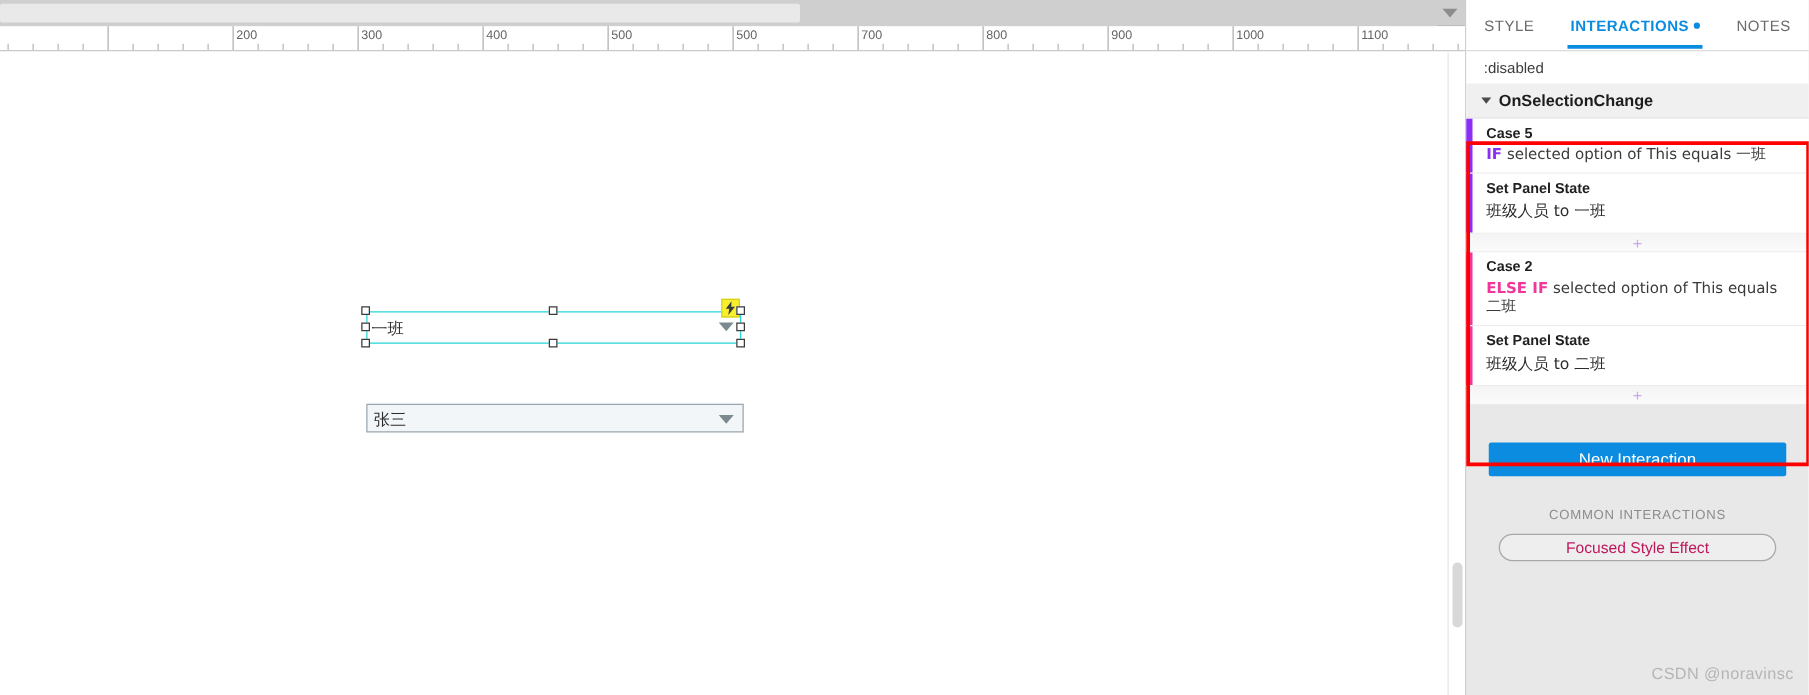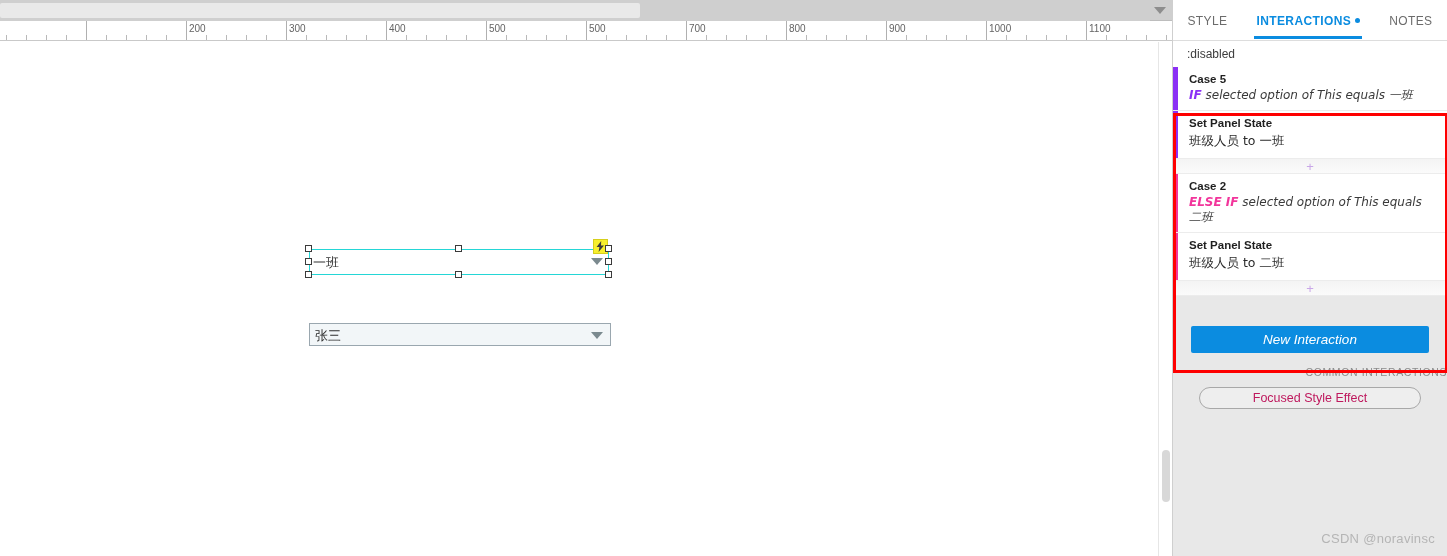--- a/index.html
+++ b/index.html
@@ -77,21 +77,21 @@
     top: 2px;
     font-size: 10px;
     color: #646464;
     font-family: "Liberation Sans", sans-serif;
     white-space: nowrap;
   }
 
   
   .canvas-body {
     position: absolute;
-    top: 42px; left: 16px;
+    top: 42px; left: 0;
     width: 1172px; height: 438px;
     background: #ffffff;
   }
 
   
   .sel-wrap {
     position: absolute;
     left: 293px; top: 207px;
     width: 300px; height: 26px;
   }
@@ -291,21 +291,20 @@
     font-size: 11.5px;
     font-weight: bold;
     color: #1f1f1f;
     margin-bottom: 3px;
   }
   .case-cond {
     font-size: 12px;
     color: #3a3a3a;
     font-family: "DejaVu Sans", sans-serif;
     line-height: 15px;
-    font-style: italic;
   }
   .kw { font-weight: bold; }
 
   .action-block {
     position: relative;
     background: #ffffff;
     padding: 6px 10px 8px 16px;
   }
   .action-block .bar {
     position: absolute;
@@ -343,26 +342,25 @@
     margin: 0 18px;
     height: 27px;
     background: #0b8ce0;
     color: #ffffff;
     font-size: 13.5px;
     display: flex;
     align-items: center;
     justify-content: center;
     border-radius: 2px;
     cursor: pointer;
-    font-style: italic;
   }
 
   .common-label {
-    margin-top: 13px;
-    text-align: right;
+    margin-top: 25px;
+    text-align: center;
     font-size: 10.5px;
     letter-spacing: .6px;
     color: #8b8b8b;
   }
   .pill {
     margin: 9px auto 0;
     width: 222px;
     height: 22px;
     border: 1px solid #a8a8a8;
     border-radius: 11px;
@@ -524,20 +522,24 @@
 
 
     <div class="disabled-row">
       <span>:disabled</span>
     </div>
 
     <div class="redbox"></div>
 
     <div class="event-group">
 
+      <div class="event-header">
+        <span class="tri"></span>
+        <span>OnSelectionChange</span>
+      </div>
 
       <div class="case-block">
         <div class="bar" style="background:#8b2ff5;"></div>
         <div class="case-title">Case 5</div>
         <div class="case-cond"><span class="kw" style="color:#8b2ff5;">IF</span> <span>selected option of This equals 一班</span></div>
       </div>
 
       <div class="action-block">
         <div class="bar" style="background:#8b2ff5;"></div>
         <div class="action-title">Set Panel State</div>

